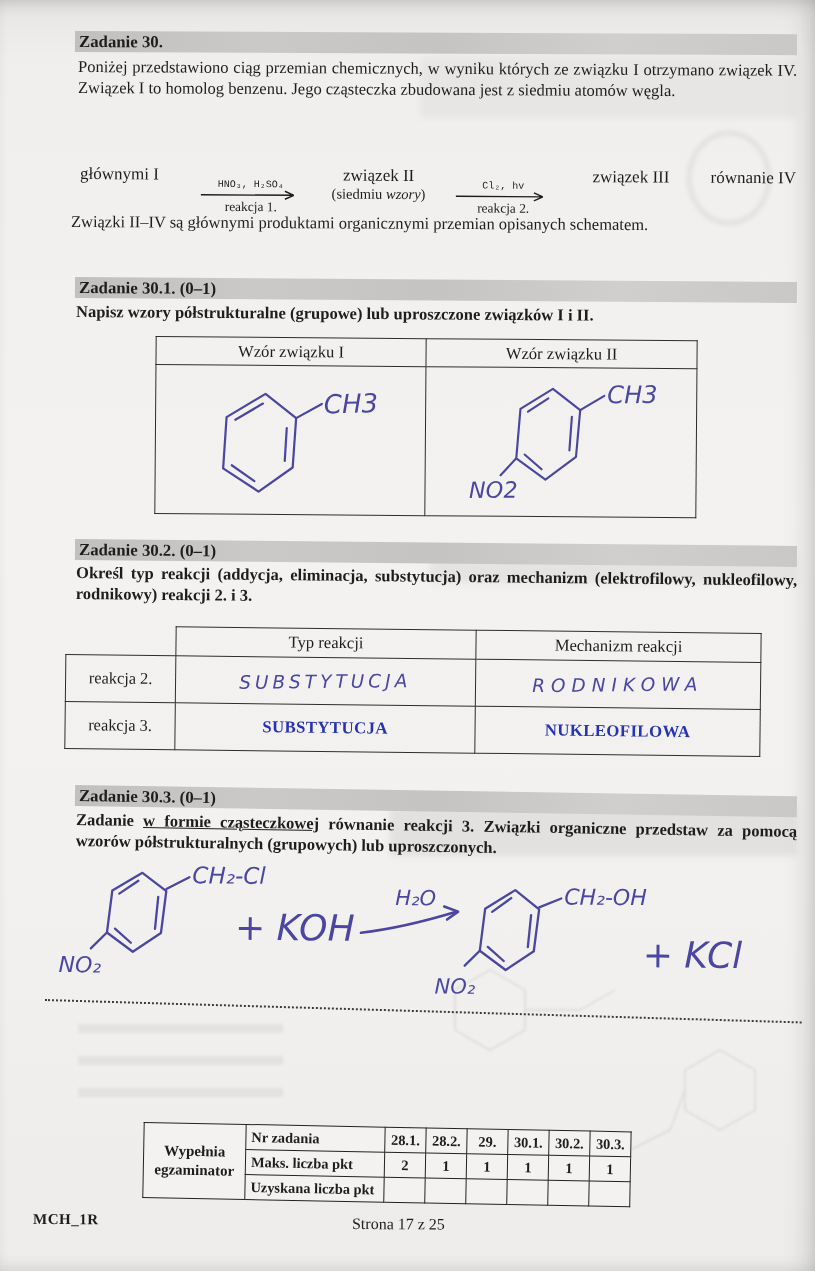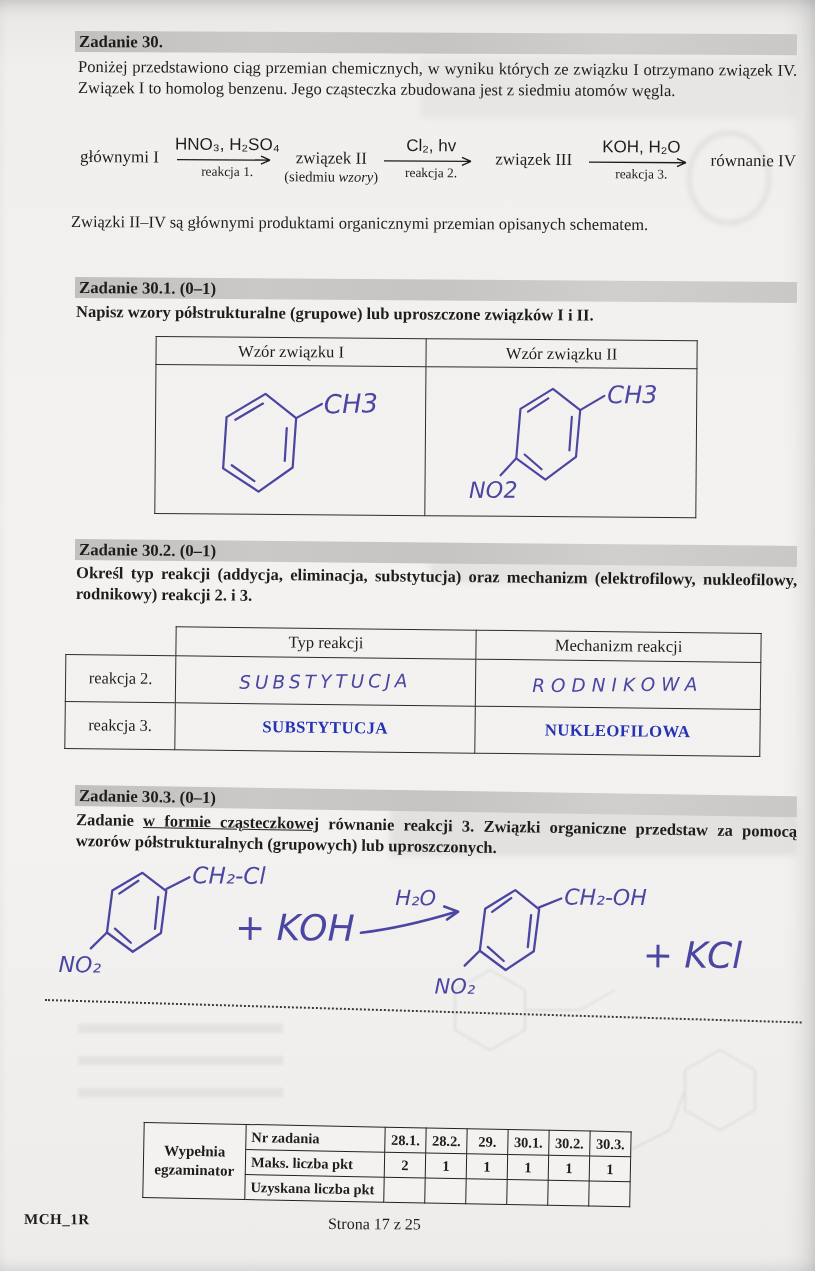--- a/index.html
+++ b/index.html
@@ -18,21 +18,21 @@
   }
   .para{font-size:16.5px; line-height:21.3px; text-align:justify;}
   .bold{font-weight:bold;}
   .formula{font-family:"DejaVu Serif",serif;}
   .underl{text-decoration:underline;}
   
   .scheme{display:flex; align-items:center; justify-content:space-between; width:716px;}
   .comp{font-size:17px; white-space:nowrap; position:relative;}
   .comp-note{position:absolute; top:20px; left:50%; transform:translateX(-50%); font-size:14.5px; white-space:nowrap;}
   .rxn{display:flex; flex-direction:column; align-items:center;}
-  .rxn .top{font-size:17px; white-space:nowrap; font-family:Liberation Sans, sans-serif;}
+  .rxn .top{font-size:10px; white-space:nowrap; font-family:Liberation Mono, monospace;margin-top:44px;}
   .rxn .bot{font-size:13.4px; white-space:nowrap; margin-top:-1px;text-align:right;}
   .rxn svg{display:block; margin-top:0px;}
   
   table{border-collapse:collapse; table-layout:fixed;}
   .t301{width:541px;}
   .t301 td{border:1.6px solid #2d2d2d;}
   .t301 .hdr{font-size:16.6px; text-align:center; height:25px; font-weight:normal;}
   .t301 .cell{height:146px; text-align:center; vertical-align:middle;}
   .t302{width:695px;}
   .t302 td{border:1.6px solid #2d2d2d;}
@@ -102,27 +102,20 @@
       <span class="comp-note"><span>(siedmiu </span><i>wzory</i><span>)</span></span>
     </span>
     <span class="rxn">
       <span class="top formula">Cl₂, hv</span>
       <svg width="96" height="10">
           <path class="printink" d="M1,5 L88,5 M88,5 l-9,-4 M88,5 l-9,4"></path>
         </svg>
       <span class="bot">reakcja 2.</span>
     </span>
     <span class="comp">związek III</span>
-    <span class="rxn">
-      <span class="top formula">KOH, H₂O</span>
-      <svg width="106" height="10">
-          <path class="printink" d="M1,5 L98,5 M98,5 l-9,-4 M98,5 l-9,4"></path>
-        </svg>
-      <span class="bot">reakcja 3.</span>
-    </span>
     <span class="comp">równanie IV</span>
   </div>
 
   <div class="abs rot para" style="left:71px;top:211px;width:710px;transform:rotate(.3deg);">Związki II–IV są głównymi produktami organicznymi przemian opisanych schematem.</div>
 
   <div class="abs rot bar" style="left:75px;top:277px;width:722px;transform:rotate(.4deg);">
     <span>Zadanie 30.1. (0–1)</span>
   </div>
   <div class="abs rot para bold" style="left:76px;top:301px;width:720px;transform:rotate(.4deg);">Napisz wzory półstrukturalne (grupowe) lub uproszczone związków I i II.</div>
 
@@ -259,16 +252,16 @@
       <td class="num"></td>
       <td class="num"></td>
       <td class="num"></td>
       <td class="num"></td>
       <td class="num"></td>
       <td class="num"></td>
     </tr>
   </tbody>
     </table>
 
-  <div class="abs rot code" style="left:24px;top:1211px;transform:rotate(.2deg);">MCH_1R</div>
-  <div class="abs rot foot" style="left:328px;top:1215px;transform:rotate(.3deg);">Strona 17 z 25</div>
+  <div class="abs rot code" style="left:33px;top:1211px;transform:rotate(.2deg);">MCH_1R</div>
+  <div class="abs rot foot" style="left:352px;top:1215px;transform:rotate(.3deg);">Strona 17 z 25</div>
 
 </div>
 
 </body></html>

